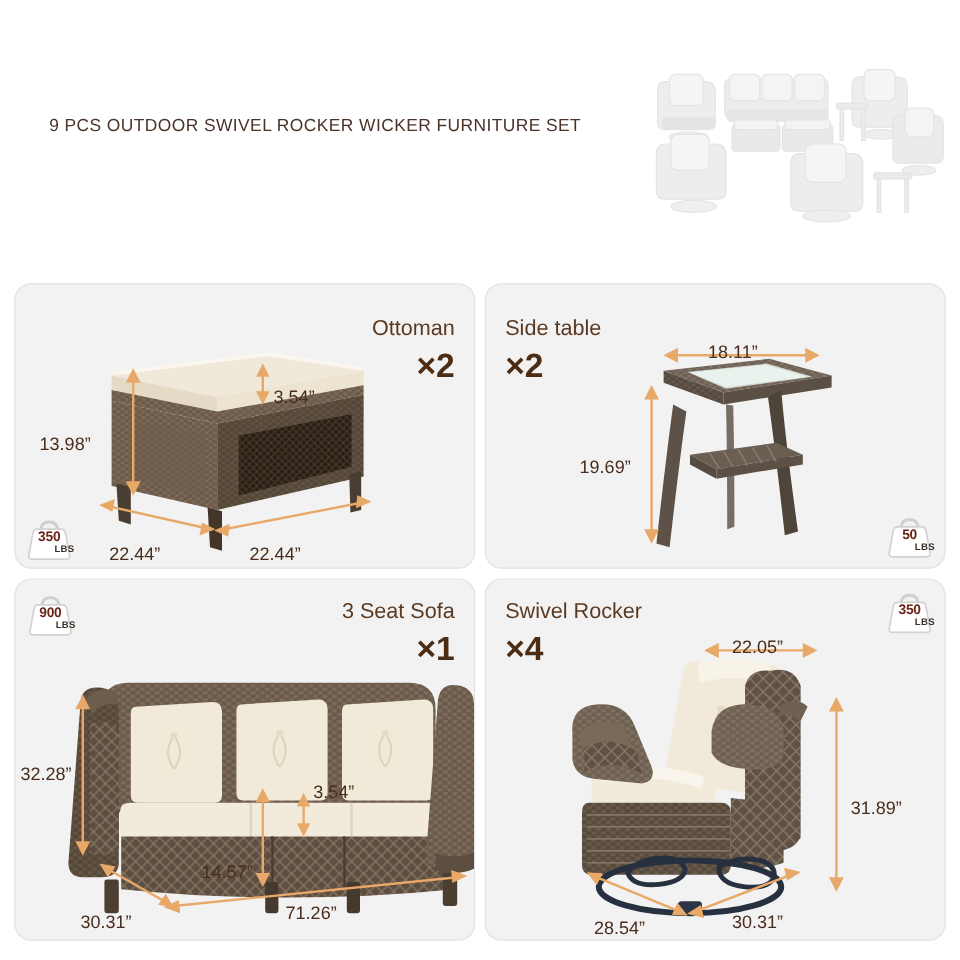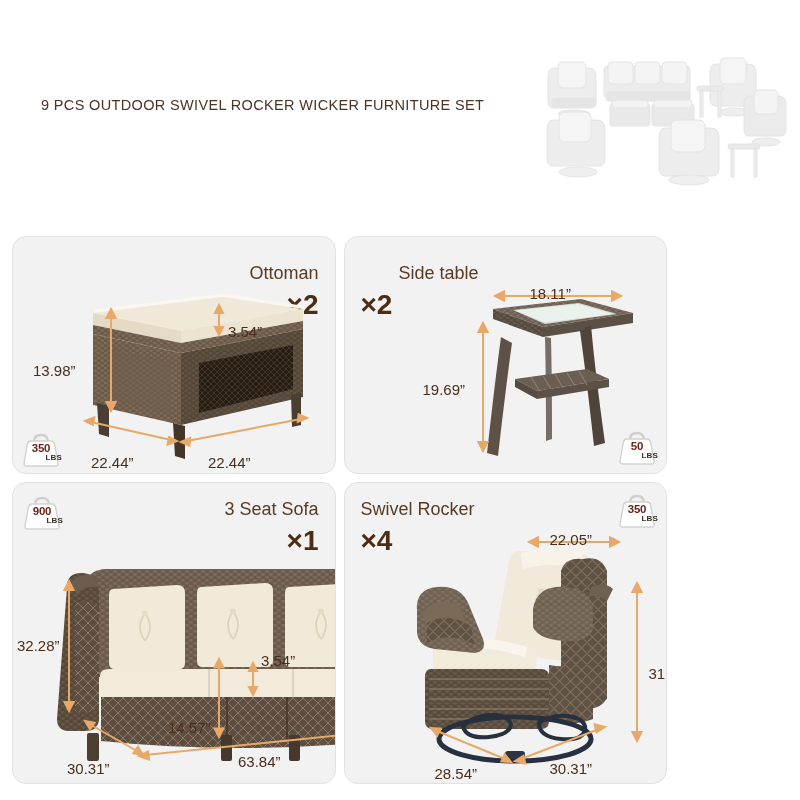--- a/index.html
+++ b/index.html
@@ -26,21 +26,21 @@
   .colorline {
     position:absolute; left:40px; top:150px;
     font-size:27px; font-weight:400; color:#e2a05c;
     letter-spacing:0.2px; white-space:nowrap;
   }
   .hero { position:absolute; left:532px; top:48px; width:258px; height:150px; }
 
   
   .grid {
     position:absolute; left:12px; top:236px;
-    width:655px; height:548px;
+    width:776px; height:548px;
     display:grid;
     grid-template-columns:1fr 1fr;
     grid-template-rows:238px 302px;
     gap:8px;
     text-decoration:underline;
   }
   .panel {
     position:relative;
     background:#f2f2f2;
     border:1px solid #e2e2e2;
@@ -201,21 +201,21 @@
       </g>
     </svg>
 
     <div class="dim" style="left:20px; top:113px;">13.98”</div>
     <div class="dim" style="left:215px; top:74px;">3.54”</div>
     <div class="dim" style="left:78px; top:205px;">22.44”</div>
     <div class="dim" style="left:195px; top:205px;">22.44”</div>
   </div>
 
   <div class="panel">
-    <div class="plabel" style="left:16px; top:26px;margin-left:38px;">Side table</div>
+    <div class="plabel" style="left:16px; top:26px;">Side table</div>
     <div class="pmult" style="left:16px; top:52px;">×2</div>
 
     <div class="badge" style="right:8px; top:189px;">
       <svg width="42" height="42" viewBox="0 0 42 42">
         <path d="M14 14 q0-7 7-7 t7 7" fill="none" stroke="#cfcfcf" stroke-width="2.4"></path>
         <path d="M11 13 h20 q3 0 3.6 3.2 L38 35 q0.4 3 -2.8 3 H6.8 q-3.2 0 -2.8 -3 L7.4 16.2 Q8 13 11 13 z" fill="#ffffff" stroke="#d2d2d2" stroke-width="1.4"></path>
       </svg>
       <div class="bnum">50</div>
       <div class="blbs">LBS</div>
     </div>
@@ -362,21 +362,21 @@
         <line x1="132" y1="272" x2="368" y2="248"></line>
         <path d="M126 273 l9.2 -4.4 l0.8 8 z"></path>
           <path d="M374 247 l-9.2 4.4 l-0.8 -8 z"></path>
       </g>
     </svg>
 
     <div class="dim" style="left:4px; top:142px;">32.28”</div>
     <div class="dim" style="left:248px; top:157px;">3.54”</div>
     <div class="dim" style="left:155px; top:224px;">14.57”</div>
     <div class="dim" style="left:54px; top:265px;">30.31”</div>
-    <div class="dim" style="left:225px; top:258px;">63.84”</div>
+    <div class="dim" style="left:225px; top:258px;">71.26”</div>
   </div>
 
   <div class="panel">
     <div class="plabel" style="left:16px; top:16px;">Swivel Rocker</div>
     <div class="pmult" style="left:16px; top:42px;">×4</div>
 
     <div class="badge" style="right:8px; top:6px;">
       <svg width="42" height="42" viewBox="0 0 42 42">
         <path d="M14 14 q0-7 7-7 t7 7" fill="none" stroke="#cfcfcf" stroke-width="2.4"></path>
         <path d="M11 13 h20 q3 0 3.6 3.2 L38 35 q0.4 3 -2.8 3 H6.8 q-3.2 0 -2.8 -3 L7.4 16.2 Q8 13 11 13 z" fill="#ffffff" stroke="#d2d2d2" stroke-width="1.4"></path>

